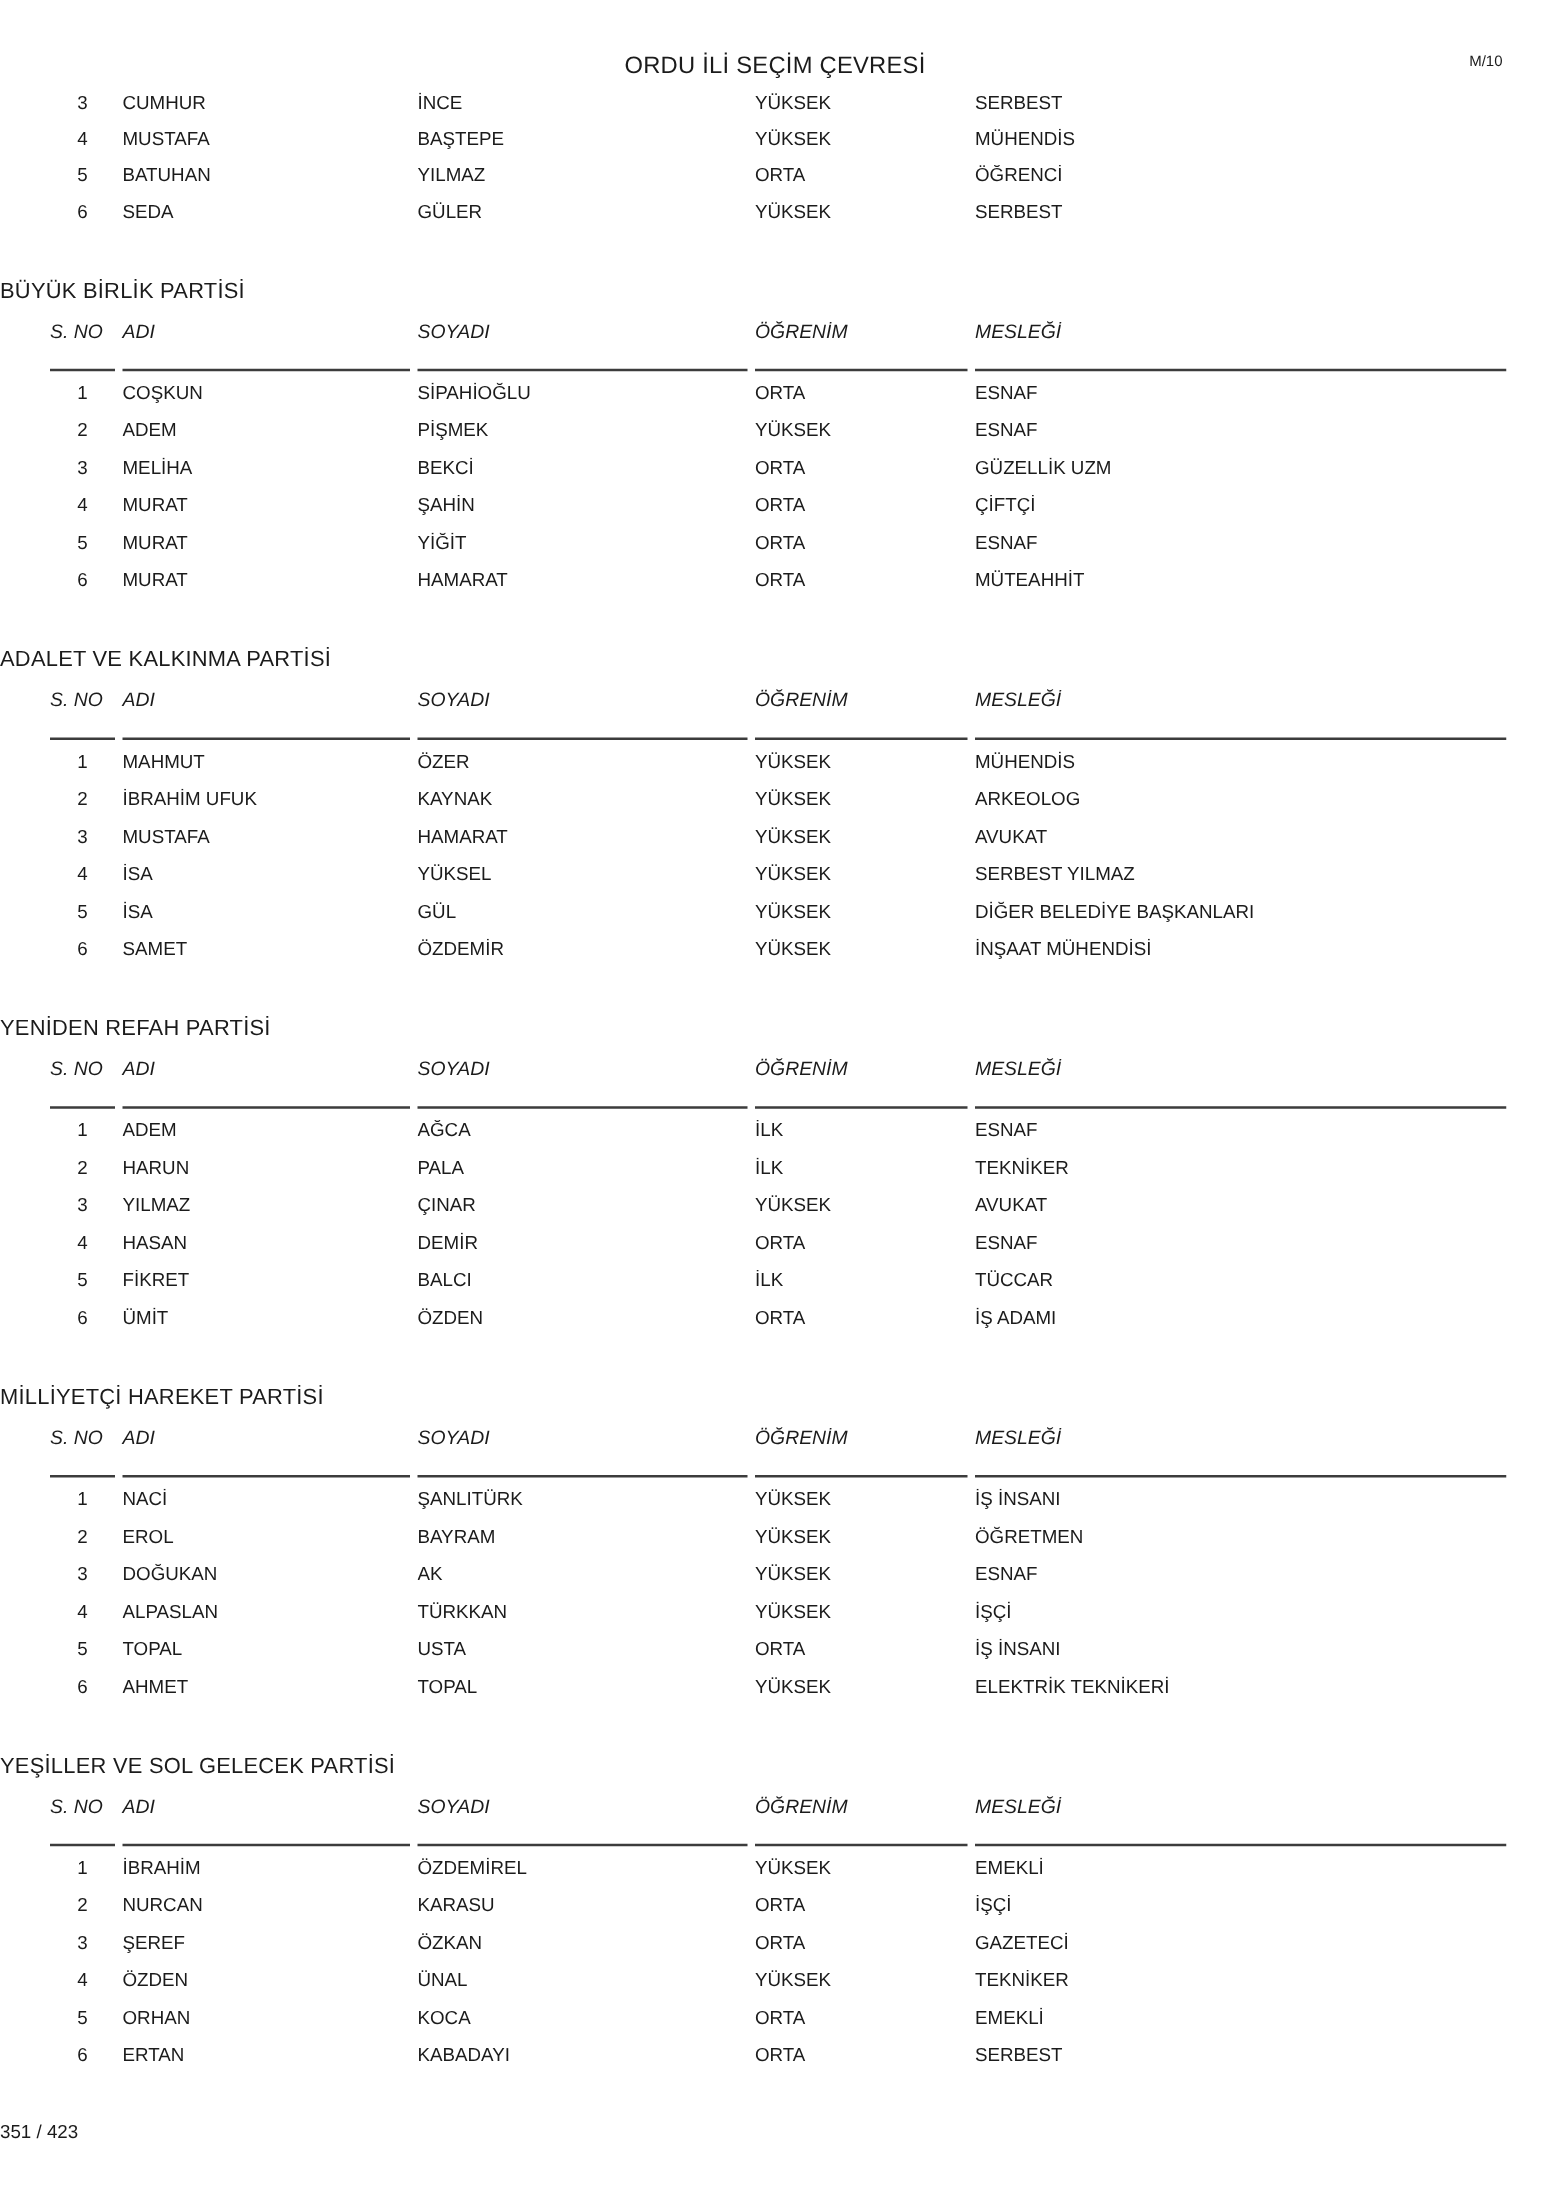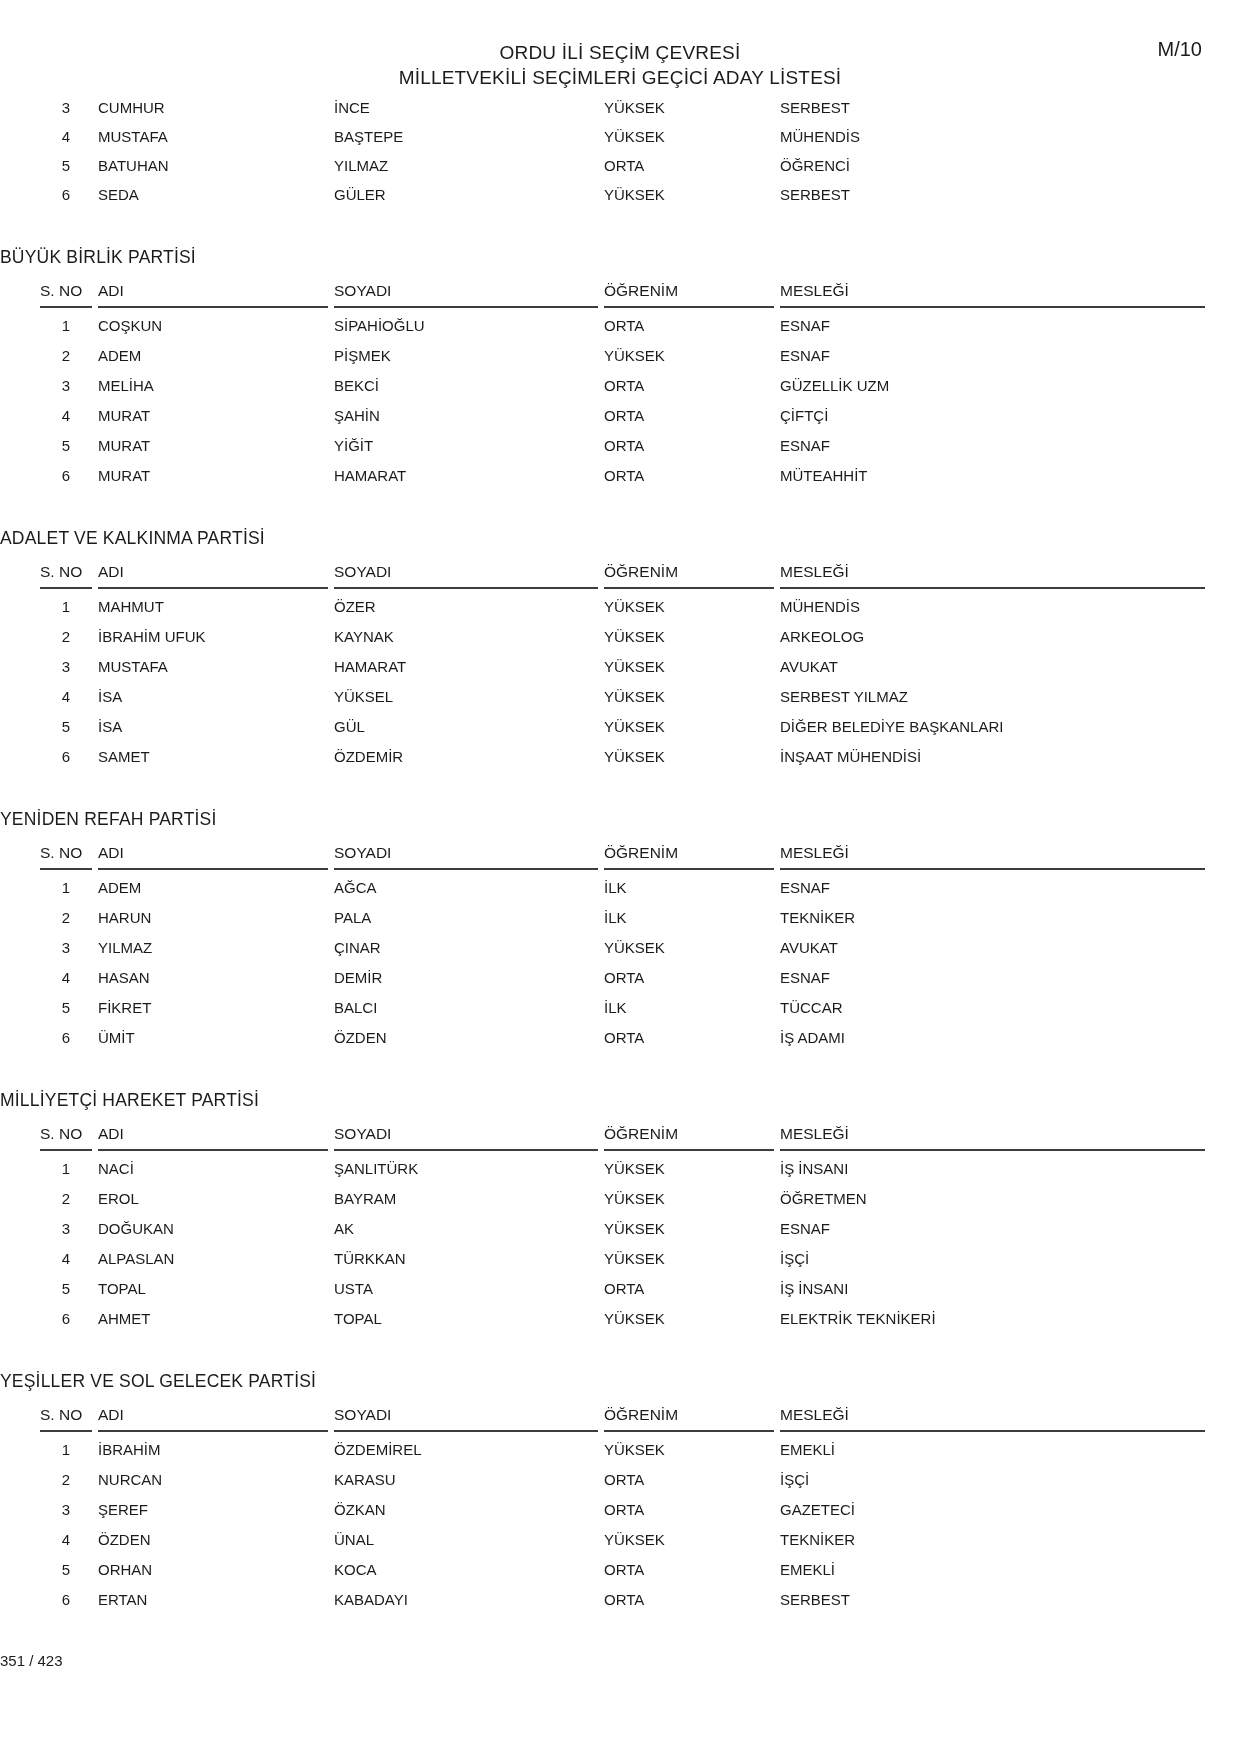--- a/index.html
+++ b/index.html
@@ -12,21 +12,21 @@
     font-family: "Liberation Sans", "DejaVu Sans", sans-serif;
     color: #1b1b1b;
     overflow: hidden;
     box-sizing: border-box;
     padding-top: 40px;
   }
   .page-marker {
     position: absolute;
     top: 40px;
     right: 38px;
-    font-size: 20px;
+    font-size: 12px;
     line-height: 18px;
   }
   .doc-title { text-align: center; }
   .doc-title .line {
     font-size: 19px;
     line-height: 25px;
     letter-spacing: 0.2px;
     white-space: pre;
   }
   
@@ -57,40 +57,40 @@
     line-height: 21px;
     letter-spacing: 0.2px;
     margin-top: 28px;
   }
   .thead {
     margin-top: 14px;
     font-size: 15.5px;
   }
   .thead > div {
     line-height: 18px;
-    padding-bottom: 6px;
+    padding-bottom: 20px;
     border-bottom: 2px solid #3c3c3c;
+    font-style: italic;
   }
   .section .rows { margin-top: 2px; }
 
   .page-footer {
     margin-top: 37px;
     font-size: 15px;
     line-height: 20px;
   }
 </style>
 </head>
 <body>
 
 <div class="page">
   <div class="page-marker">M/10</div>
 
   <div class="doc-title">
     <div class="line">ORDU İLİ SEÇİM ÇEVRESİ</div>
-    <div class="line">MİLLETVEKİLİ SEÇİMLERİ GEÇİCİ ADAY LİSTESİ</div>
   </div>
 
   <div id="continuation-rows">
       <div class="trow">
         <div class="cell c-sno">3</div>
         <div class="cell c-adi">CUMHUR</div>
         <div class="cell c-soyadi">İNCE</div>
         <div class="cell c-ogrenim">YÜKSEK</div>
         <div class="cell c-meslegi">SERBEST</div>
       </div>

